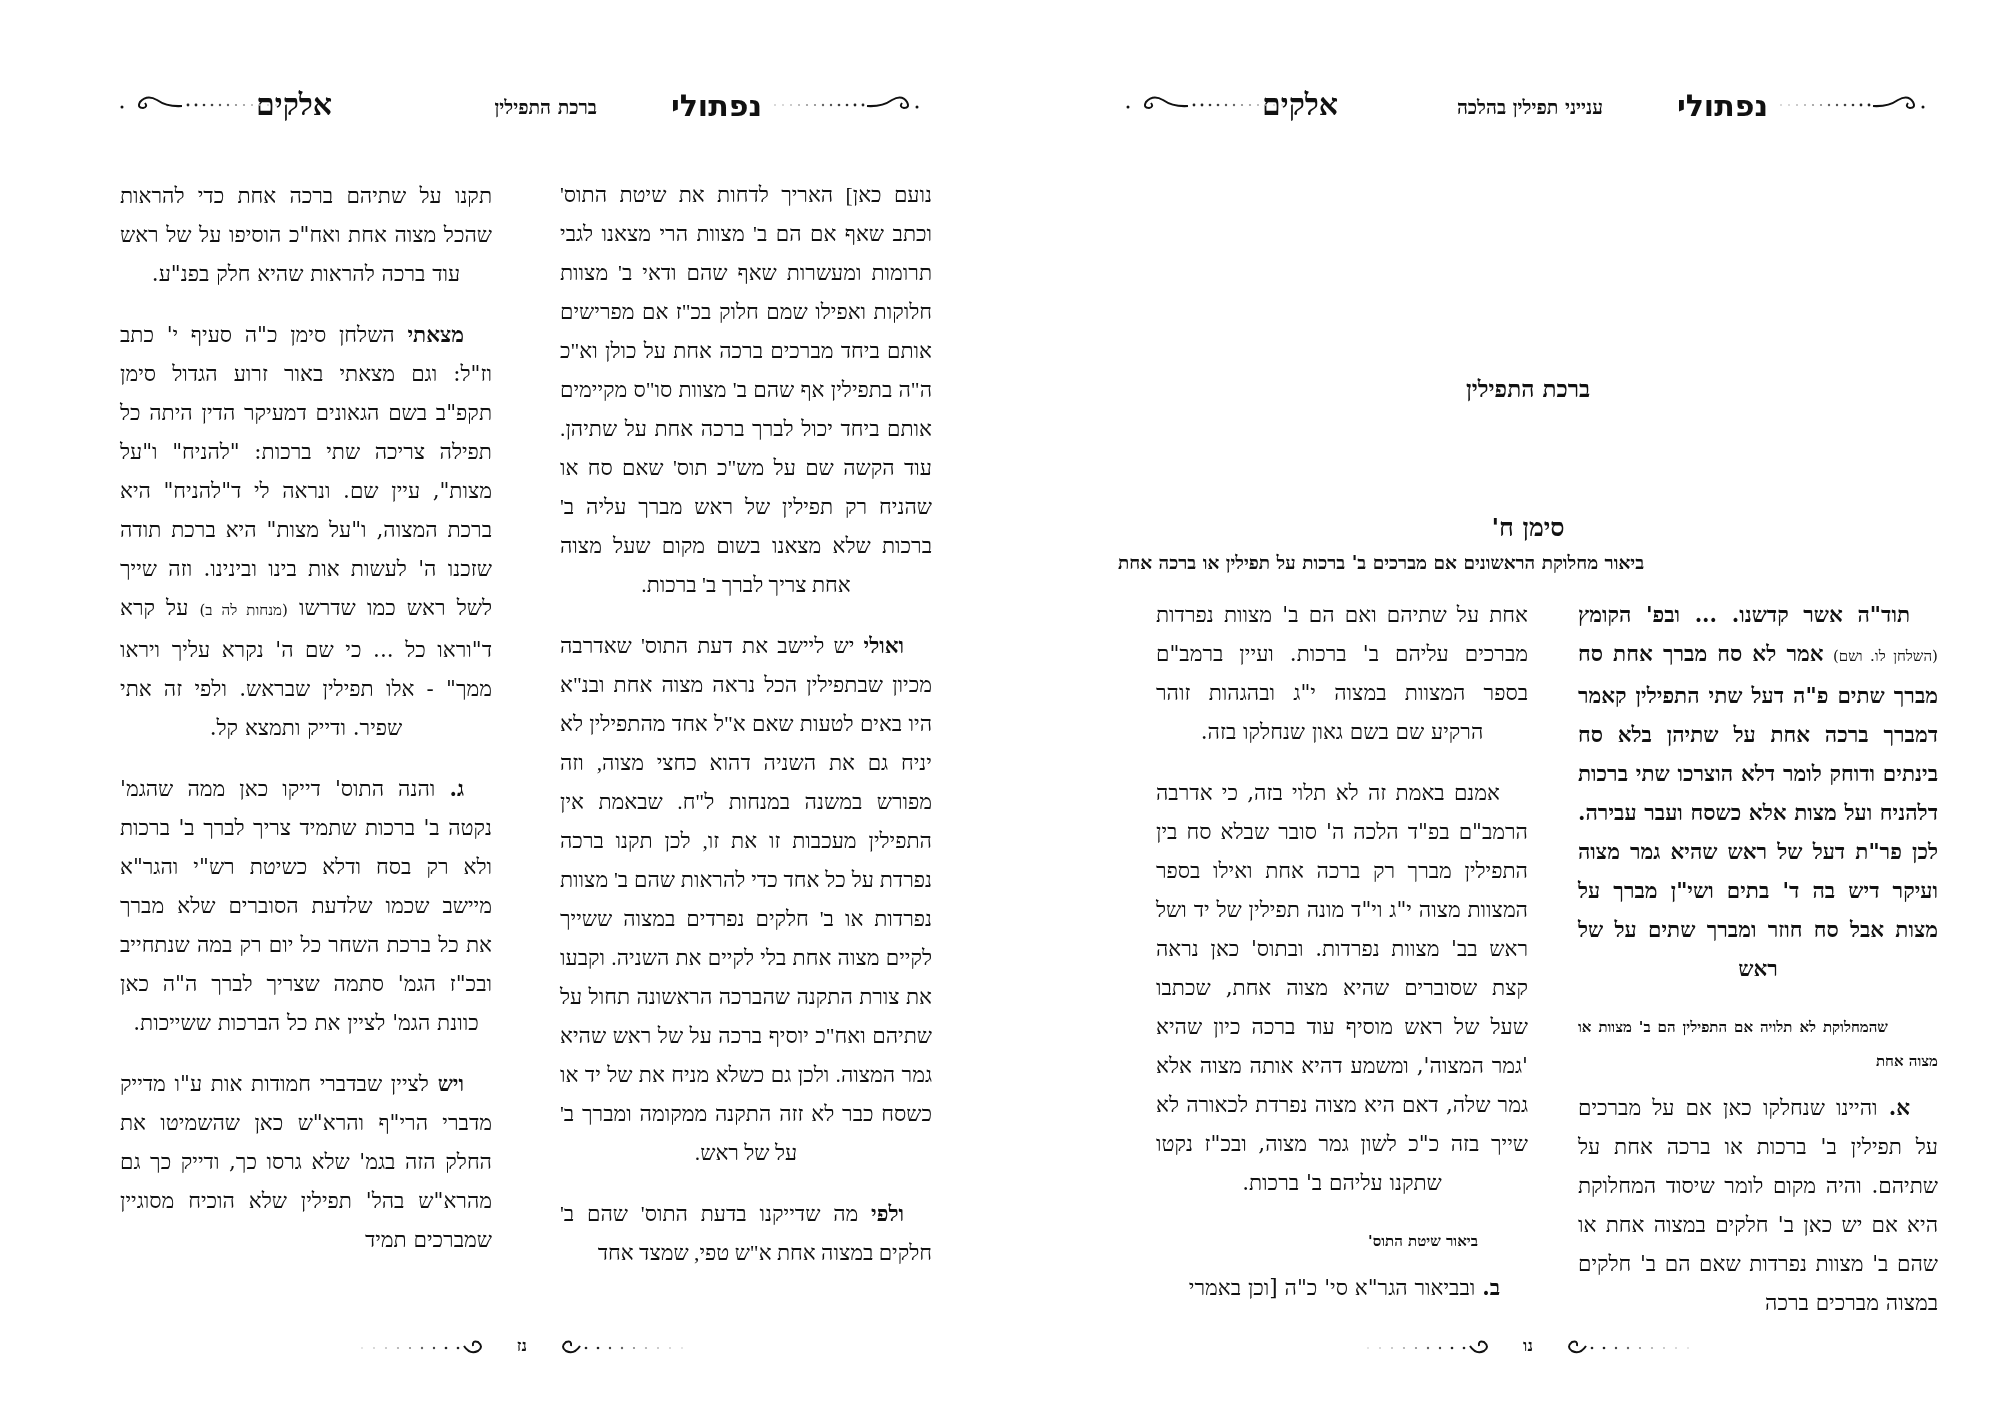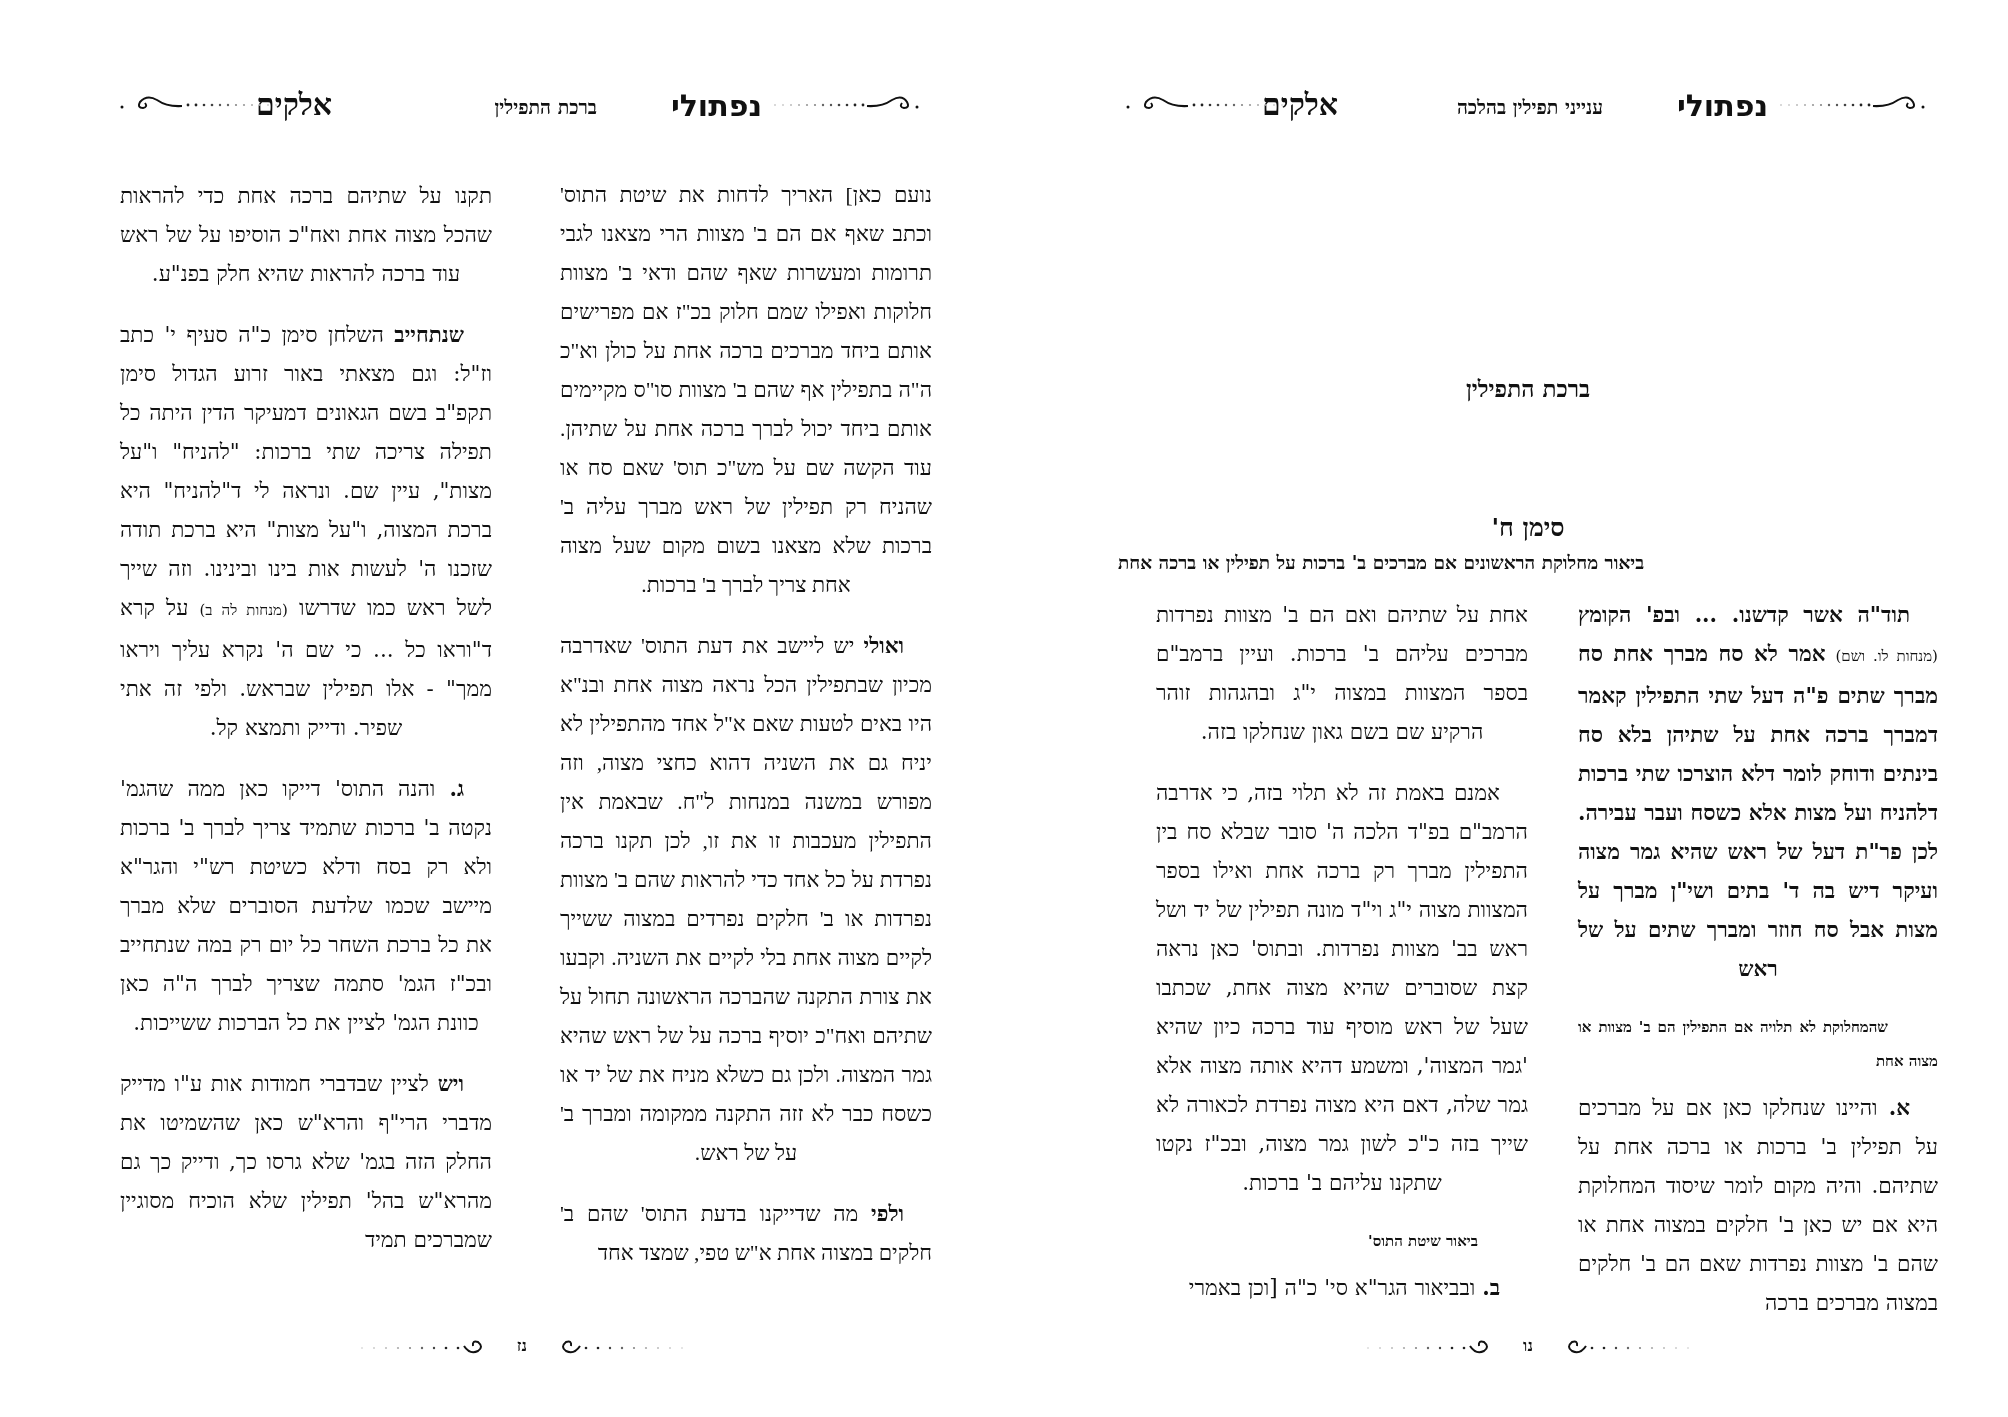--- a/index.html
+++ b/index.html
@@ -104,21 +104,21 @@
     </svg>
   </div>
 
   <div class="chapter-title">ברכת התפילין</div>
   <div class="siman-title">סימן ח'</div>
   <div class="siman-subtitle">ביאור מחלוקת הראשונים אם מברכים ב' ברכות על תפילין או ברכה אחת</div>
 
   <div class="col col-r">
     <p class="center-last">
       <span class="lead">תוד"ה אשר קדשנו. ... ובפ' הקומץ</span>
-      <span class="small">(מנחות לו. ושם)</span>
+      <span class="small">(השלחן לו. ושם)</span>
       <span class="lead">אמר לא סח מברך אחת סח מברך שתים פ"ה דעל שתי התפילין קאמר דמברך ברכה אחת על שתיהן בלא סח בינתים ודוחק לומר דלא הוצרכו שתי ברכות דלהניח ועל מצות אלא כשסח ועבר עבירה. לכן פר"ת דעל של ראש שהיא גמר מצוה ועיקר דיש בה ד' בתים ושי"ן מברך על מצות אבל סח חוזר ומברך שתים על של ראש</span>
     </p>
     <div class="subhead">שהמחלוקת לא תלויה אם התפילין הם ב' מצוות או מצוה אחת</div>
     <p>
       <span class="lead">א.</span>
       <span>והיינו שנחלקו כאן אם על מברכים על תפילין ב' ברכות או ברכה אחת על שתיהם. והיה מקום לומר שיסוד המחלוקת היא אם יש כאן ב' חלקים במצוה אחת או שהם ב' מצוות נפרדות שאם הם ב' חלקים במצוה מברכים ברכה</span>
     </p>
   </div>
 
   <div class="col col-l">
@@ -211,21 +211,21 @@
     </p>
     <p>
       <span class="lead">ולפי</span>
       <span>מה שדייקנו בדעת התוס' שהם ב' חלקים במצוה אחת א"ש טפי, שמצד אחד</span>
     </p>
   </div>
 
   <div class="col col-l">
     <p class="noindent center-last">תקנו על שתיהם ברכה אחת כדי להראות שהכל מצוה אחת ואח"כ הוסיפו על של ראש עוד ברכה להראות שהיא חלק בפנ"ע.</p>
     <p class="center-last">
-      <span class="lead">שנתחייב</span>
+      <span class="lead">מצאתי</span>
       <span>השלחן סימן כ"ה סעיף י' כתב וז"ל: וגם מצאתי באור זרוע הגדול סימן תקפ"ב בשם הגאונים דמעיקר הדין היתה כל תפילה צריכה שתי ברכות: "להניח" ו"על מצות", עיין שם. ונראה לי ד"להניח" היא ברכת המצוה, ו"על מצות" היא ברכת תודה שזכנו ה' לעשות אות בינו ובינינו. וזה שייך לשל ראש כמו שדרשו</span>
       <span class="small">(מנחות לה ב)</span>
       <span>על קרא ד"וראו כל ... כי שם ה' נקרא עליך ויראו ממך" - אלו תפילין שבראש. ולפי זה אתי שפיר. ודייק ותמצא קל.</span>
     </p>
     <p class="center-last">
       <span class="lead">ג.</span>
       <span>והנה התוס' דייקו כאן ממה שהגמ' נקטה ב' ברכות שתמיד צריך לברך ב' ברכות ולא רק בסח ודלא כשיטת רש"י והגר"א מיישב שכמו שלדעת הסוברים שלא מברך את כל ברכת השחר כל יום רק במה שנתחייב ובכ"ז הגמ' סתמה שצריך לברך ה"ה כאן כוונת הגמ' לציין את כל הברכות ששייכות.</span>
     </p>
     <p>
       <span class="lead">ויש</span>

